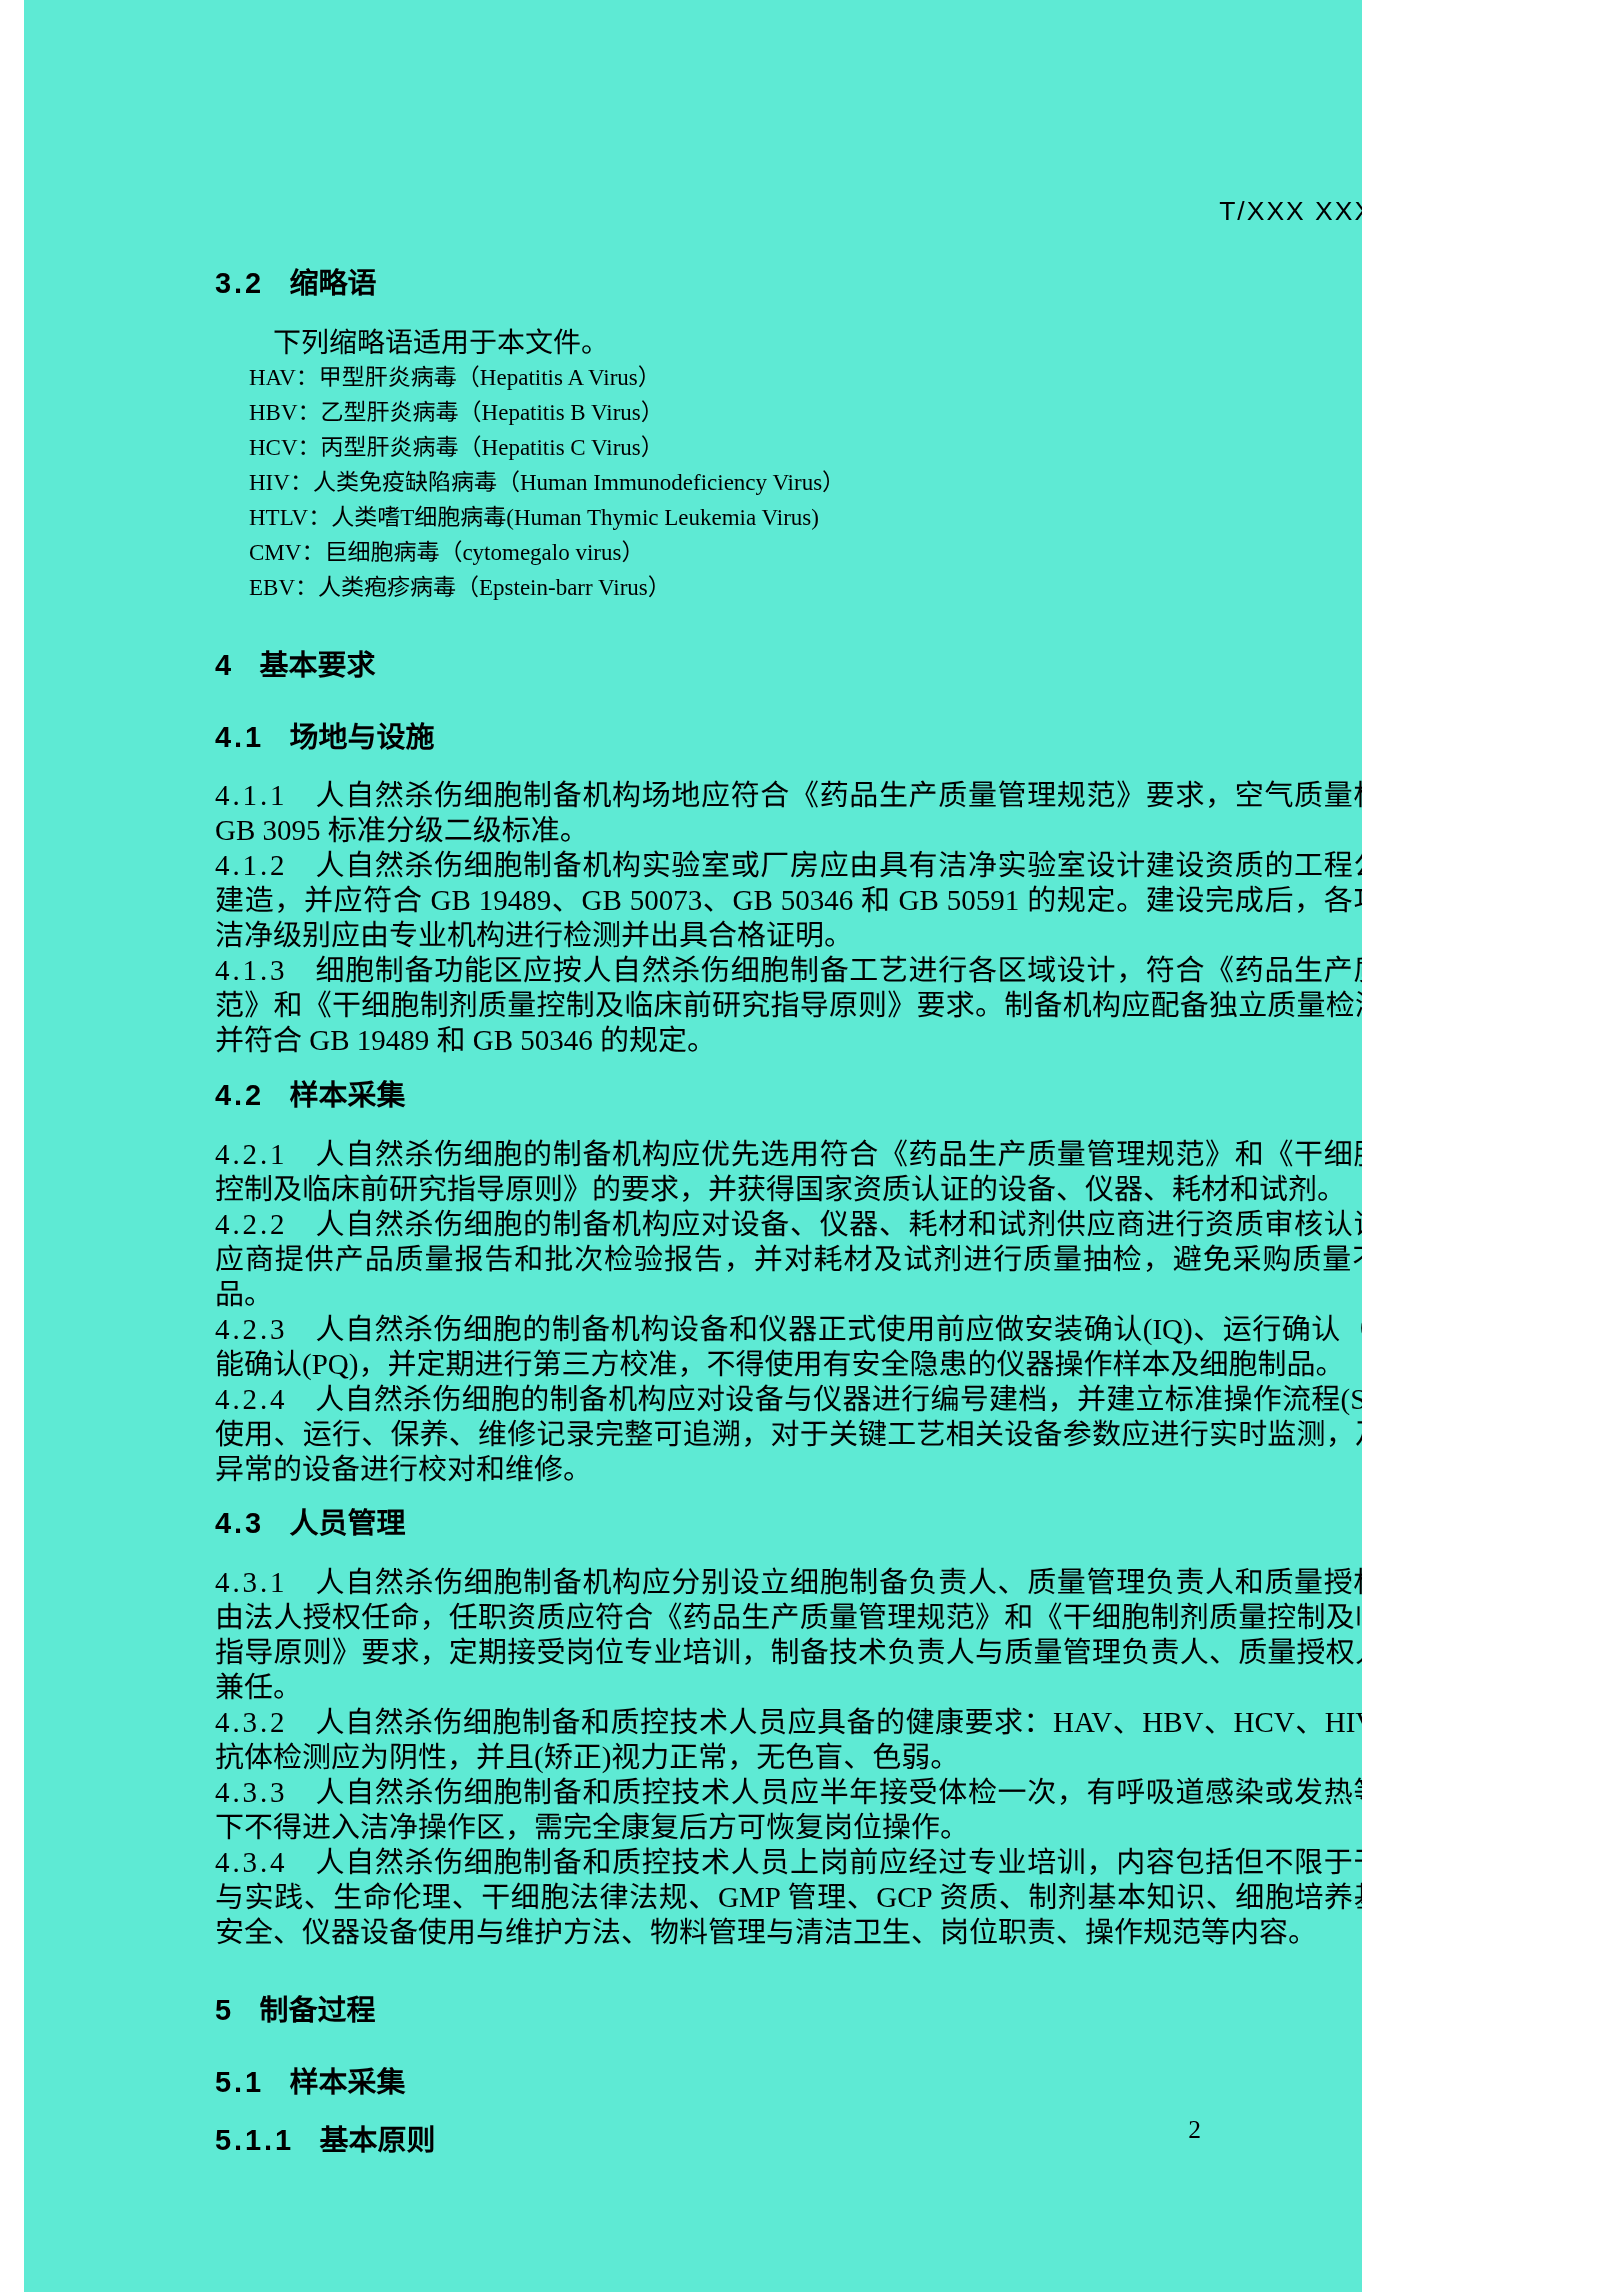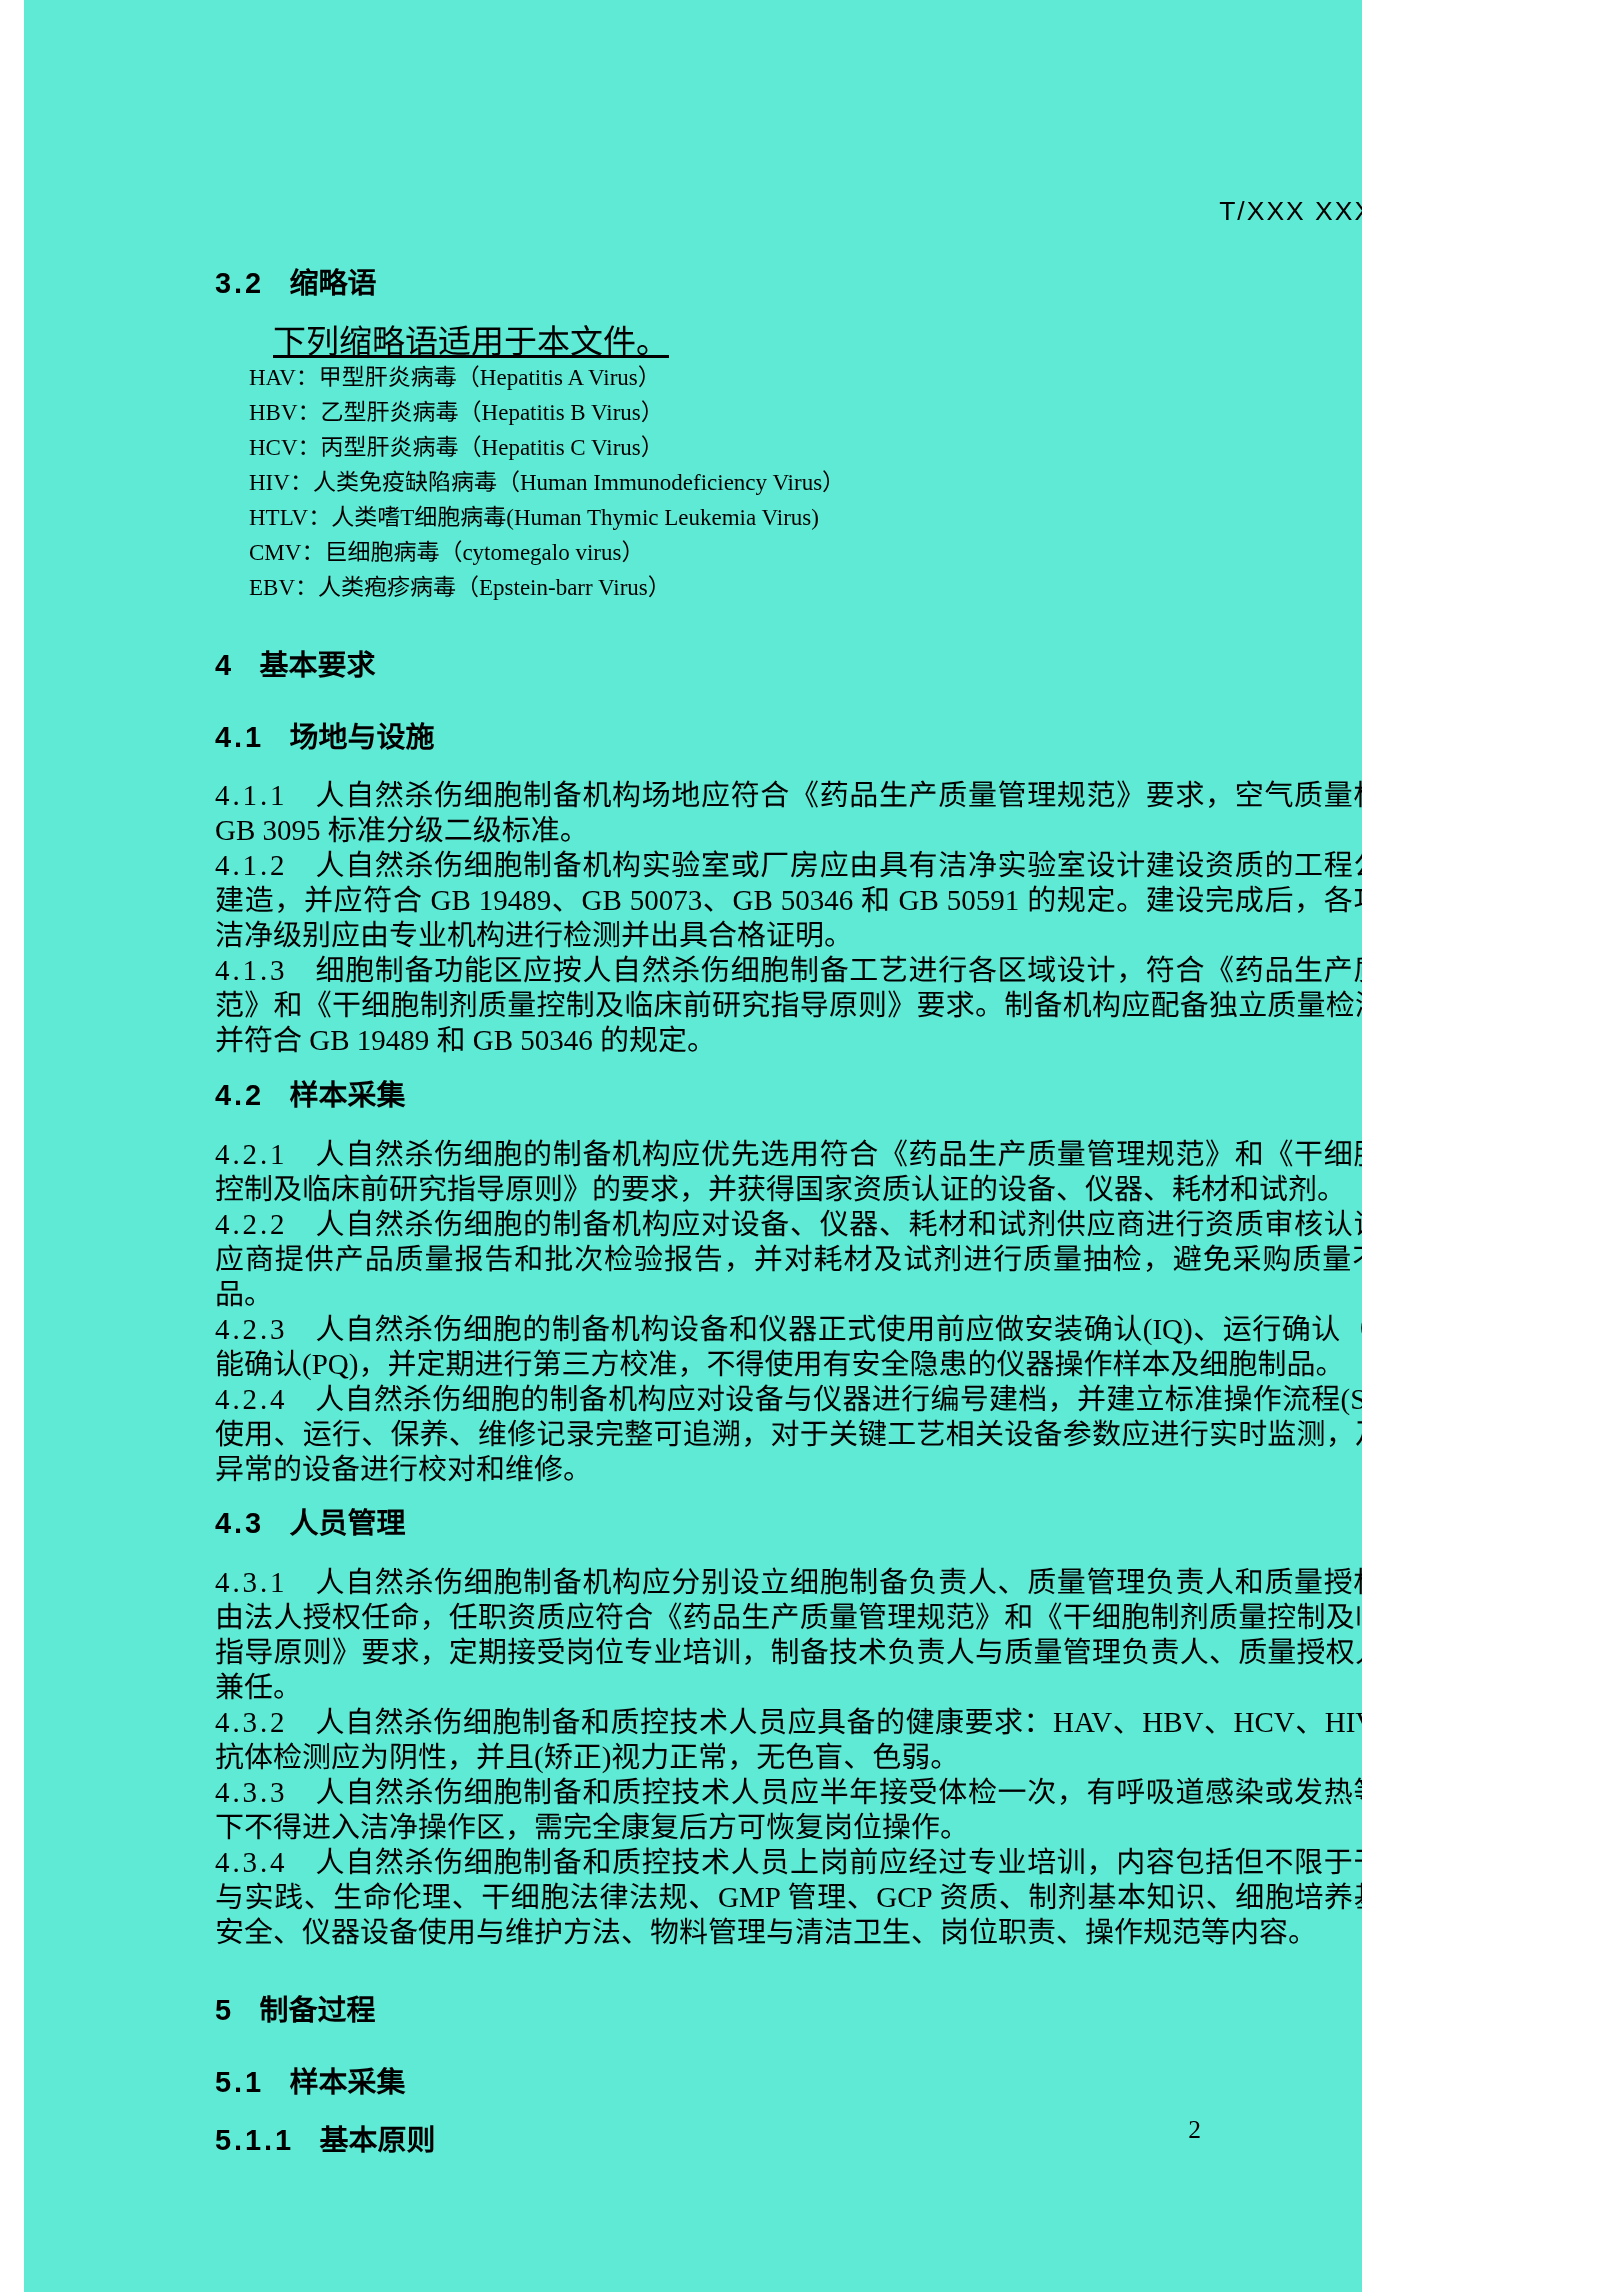--- a/index.html
+++ b/index.html
@@ -55,23 +55,22 @@
     text-align: justify;
     text-justify: inter-ideograph;
   }
   .pnum {
     letter-spacing: 2.9px;
     margin-right: 27.4px;
   }
   p.intro-line {
     margin: 0;
     padding-left: 58px;
-    font-size: 33px;
+    font-size: 28px;
     line-height: 35px;
-    text-decoration: underline;
   }
   .abbr-list {
     margin: 0;
     padding: 0;
     list-style: none;
   }
   .abbr-list li {
     padding-left: 34px;
     font-size: 23px;
     line-height: 35px;

